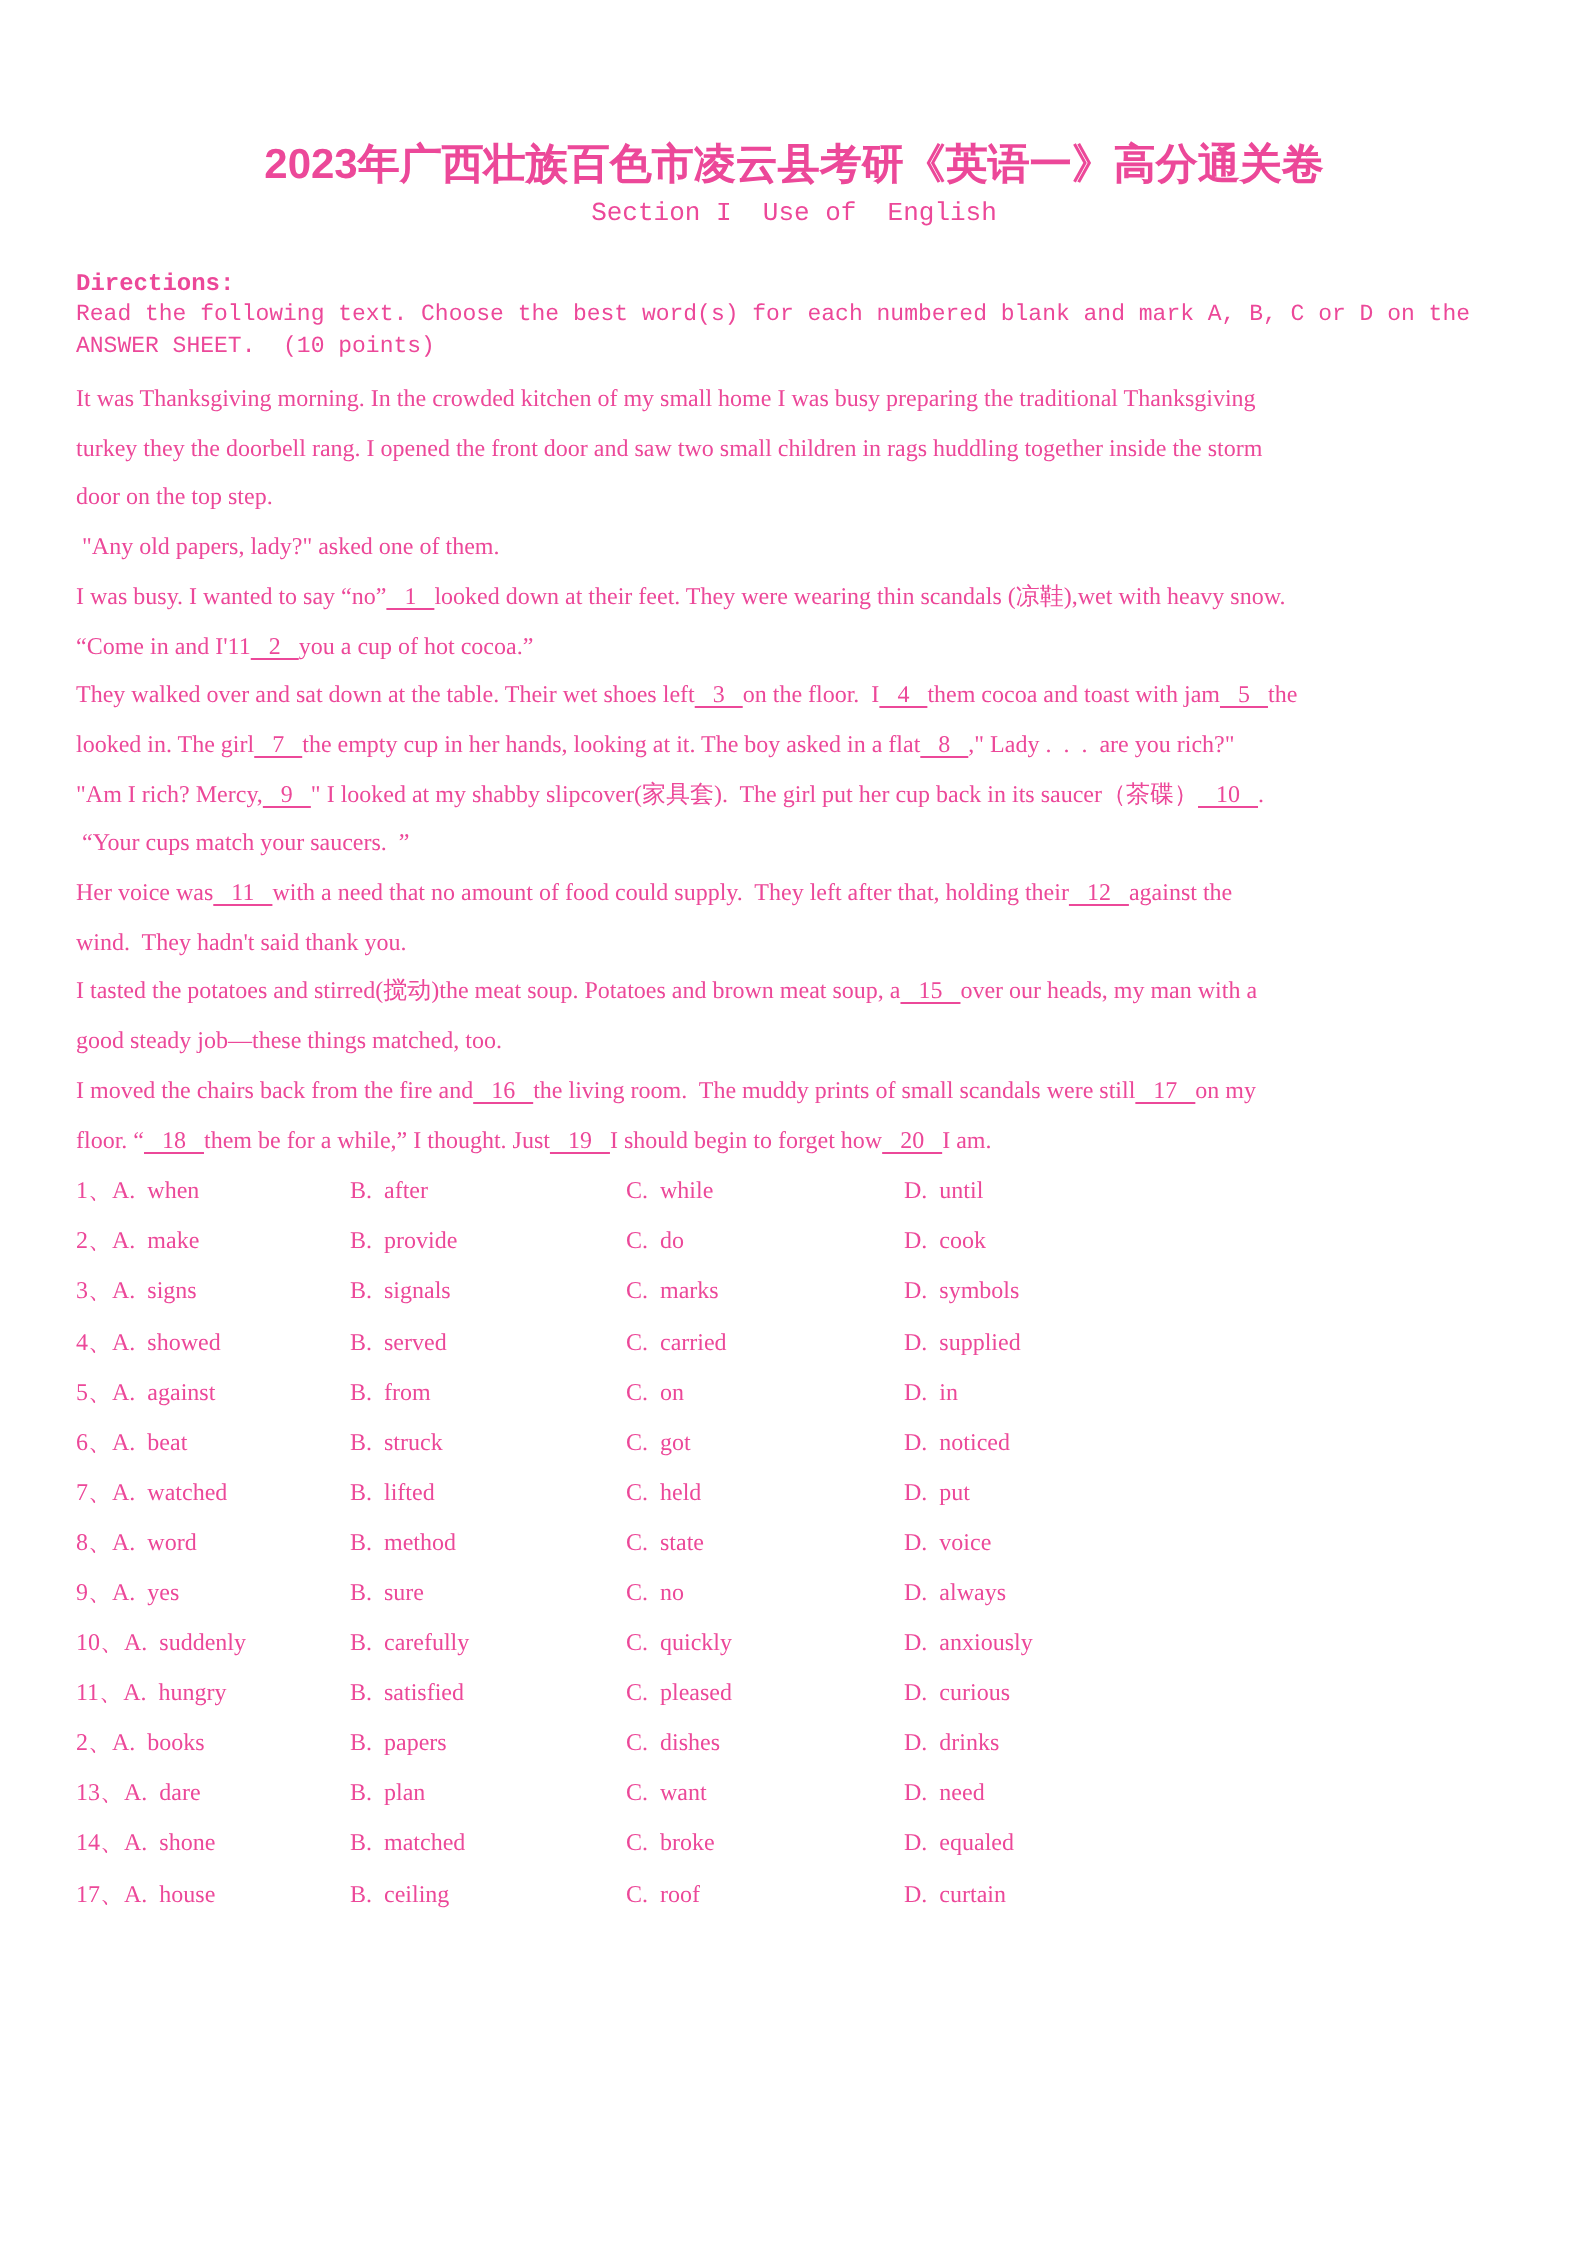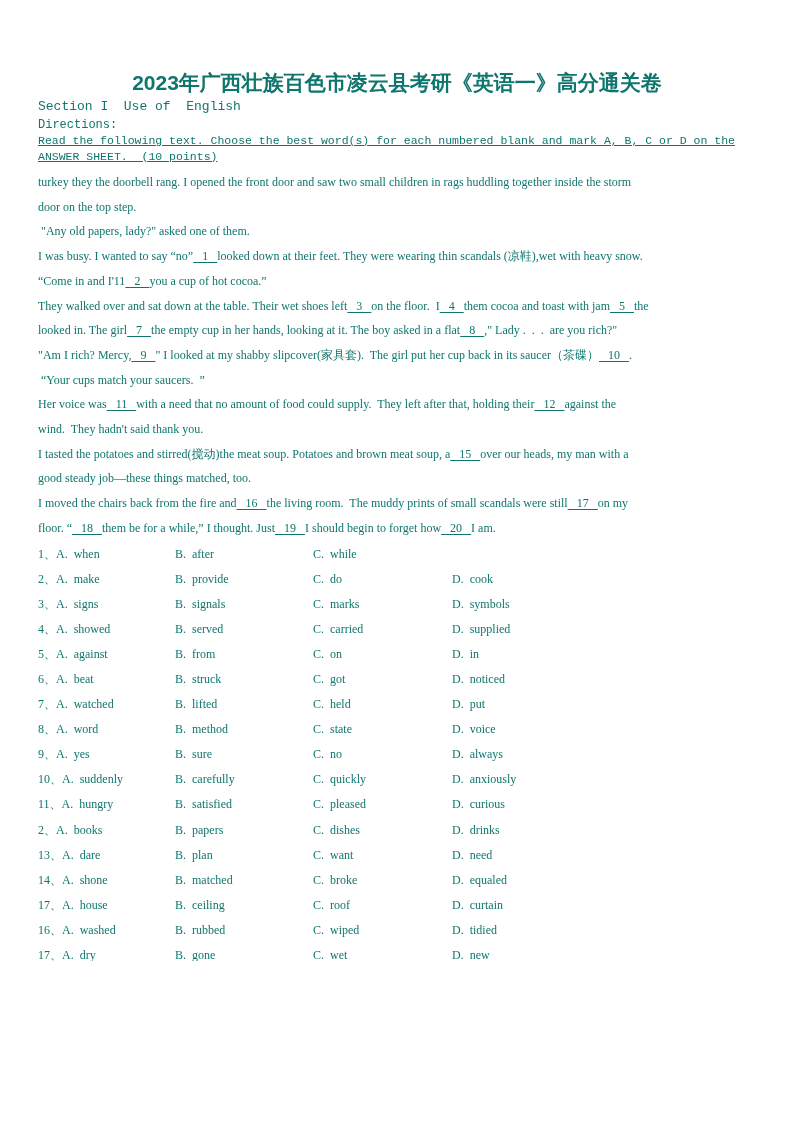--- a/index.html
+++ b/index.html
@@ -5,51 +5,51 @@
   html, body { margin: 0; padding: 0; background: #ffffff; }
   .page {
     position: relative;
     width: 794px;
     height: 961px;
     margin: 0 auto;
     background: #ffffff;
     box-sizing: border-box;
     padding: 70px 38px 0 38px;
     font-family: "Liberation Serif", "DejaVu Serif", serif;
-    color: #0f766e;
+    color: #ec4899;
     overflow: hidden;
   }
   .title {
     text-align: center;
     font-family: "Liberation Sans", "DejaVu Sans", sans-serif;
     font-weight: bold;
     font-size: 21px;
     line-height: 26px;
     white-space: nowrap;
   }
   .section-heading {
+    text-align: center;
     font-family: "Liberation Mono", "DejaVu Sans Mono", monospace;
     font-size: 13px;
     line-height: 17px;
     white-space: pre;
     margin-top: 2px;
   }
   .directions-label {
     font-family: "Liberation Mono", "DejaVu Sans Mono", monospace;
-    font-weight: normal;
+    font-weight: bold;
     font-size: 12px;
     line-height: 15px;
-    margin-top: 3px;
+    margin-top: 20px;
   }
   .directions-line {
     font-family: "Liberation Mono", "DejaVu Sans Mono", monospace;
     font-size: 11.5px;
     line-height: 15.5px;
     white-space: pre;
-    text-decoration: underline;
   }
   .passage { margin-top: 6px; }
   .pline {
     font-size: 12px;
     line-height: 24.7px;
     white-space: nowrap;
   }
   .blank {
     text-decoration: underline;
     text-underline-offset: 2px;
@@ -68,20 +68,21 @@
 
 <div class="page">
   <div class="title">2023年广西壮族百色市凌云县考研《英语一》高分通关卷</div>
   <div class="section-heading">Section I  Use of  English</div>
   <div class="directions-label">Directions:</div>
   <div class="directions">
       <div class="directions-line">Read the following text. Choose the best word(s) for each numbered blank and mark A, B, C or D on the</div>
       <div class="directions-line">ANSWER SHEET.  (10 points)</div>
     </div>
   <div class="passage">
+      <div class="pline">It was Thanksgiving morning. In the crowded kitchen of my small home I was busy preparing the traditional Thanksgiving</div>
       <div class="pline">turkey they the doorbell rang. I opened the front door and saw two small children in rags huddling together inside the storm</div>
       <div class="pline">door on the top step.</div>
       <div class="pline">&nbsp;"Any old papers, lady?" asked one of them.</div>
       <div class="pline">I was busy. I wanted to say “no”<span class="blank">&nbsp;&nbsp;&nbsp;1&nbsp;&nbsp;&nbsp;</span>looked down at their feet. They were wearing thin scandals (凉鞋),wet with heavy snow.</div>
       <div class="pline">“Come in and I'11<span class="blank">&nbsp;&nbsp;&nbsp;2&nbsp;&nbsp;&nbsp;</span>you a cup of hot cocoa.”</div>
       <div class="pline">They walked over and sat down at the table. Their wet shoes left<span class="blank">&nbsp;&nbsp;&nbsp;3&nbsp;&nbsp;&nbsp;</span>on the floor.&nbsp; I<span class="blank">&nbsp;&nbsp;&nbsp;4&nbsp;&nbsp;&nbsp;</span>them cocoa and toast with jam<span class="blank">&nbsp;&nbsp;&nbsp;5&nbsp;&nbsp;&nbsp;</span>the</div>
       <div class="pline">looked in. The girl<span class="blank">&nbsp;&nbsp;&nbsp;7&nbsp;&nbsp;&nbsp;</span>the empty cup in her hands, looking at it. The boy asked in a flat<span class="blank">&nbsp;&nbsp;&nbsp;8&nbsp;&nbsp;&nbsp;</span>," Lady .&nbsp; .&nbsp; .&nbsp; are you rich?"</div>
       <div class="pline">"Am I rich? Mercy,<span class="blank">&nbsp;&nbsp;&nbsp;9&nbsp;&nbsp;&nbsp;</span>" I looked at my shabby slipcover(家具套).&nbsp; The girl put her cup back in its saucer（茶碟）<span class="blank">&nbsp;&nbsp;&nbsp;10&nbsp;&nbsp;&nbsp;</span>.</div>
       <div class="pline">&nbsp;“Your cups match your saucers.&nbsp; ”</div>
       <div class="pline">Her voice was<span class="blank">&nbsp;&nbsp;&nbsp;11&nbsp;&nbsp;&nbsp;</span>with a need that no amount of food could supply.&nbsp; They left after that, holding their<span class="blank">&nbsp;&nbsp;&nbsp;12&nbsp;&nbsp;&nbsp;</span>against the</div>
@@ -89,20 +90,21 @@
       <div class="pline">I tasted the potatoes and stirred(搅动)the meat soup. Potatoes and brown meat soup, a<span class="blank">&nbsp;&nbsp;&nbsp;15&nbsp;&nbsp;&nbsp;</span>over our heads, my man with a</div>
       <div class="pline">good steady job—these things matched, too.</div>
       <div class="pline">I moved the chairs back from the fire and<span class="blank">&nbsp;&nbsp;&nbsp;16&nbsp;&nbsp;&nbsp;</span>the living room.&nbsp; The muddy prints of small scandals were still<span class="blank">&nbsp;&nbsp;&nbsp;17&nbsp;&nbsp;&nbsp;</span>on my</div>
       <div class="pline">floor. “<span class="blank">&nbsp;&nbsp;&nbsp;18&nbsp;&nbsp;&nbsp;</span>them be for a while,” I thought. Just<span class="blank">&nbsp;&nbsp;&nbsp;19&nbsp;&nbsp;&nbsp;</span>I should begin to forget how<span class="blank">&nbsp;&nbsp;&nbsp;20&nbsp;&nbsp;&nbsp;</span>I am.</div>
     </div>
   <div class="questions">
       <div class="q-row">
         <span class="q-cell"><span class="q-num">1、</span>A.&nbsp;&nbsp;when</span>
         <span class="q-cell">B.&nbsp;&nbsp;after</span>
         <span class="q-cell">C.&nbsp;&nbsp;while</span>
+        <span class="q-cell">D.&nbsp;&nbsp;until</span>
       </div>
       <div class="q-row">
         <span class="q-cell"><span class="q-num">2、</span>A.&nbsp;&nbsp;make</span>
         <span class="q-cell">B.&nbsp;&nbsp;provide</span>
         <span class="q-cell">C.&nbsp;&nbsp;do</span>
         <span class="q-cell">D.&nbsp;&nbsp;cook</span>
       </div>
       <div class="q-row">
         <span class="q-cell"><span class="q-num">3、</span>A.&nbsp;&nbsp;signs</span>
         <span class="q-cell">B.&nbsp;&nbsp;signals</span>

